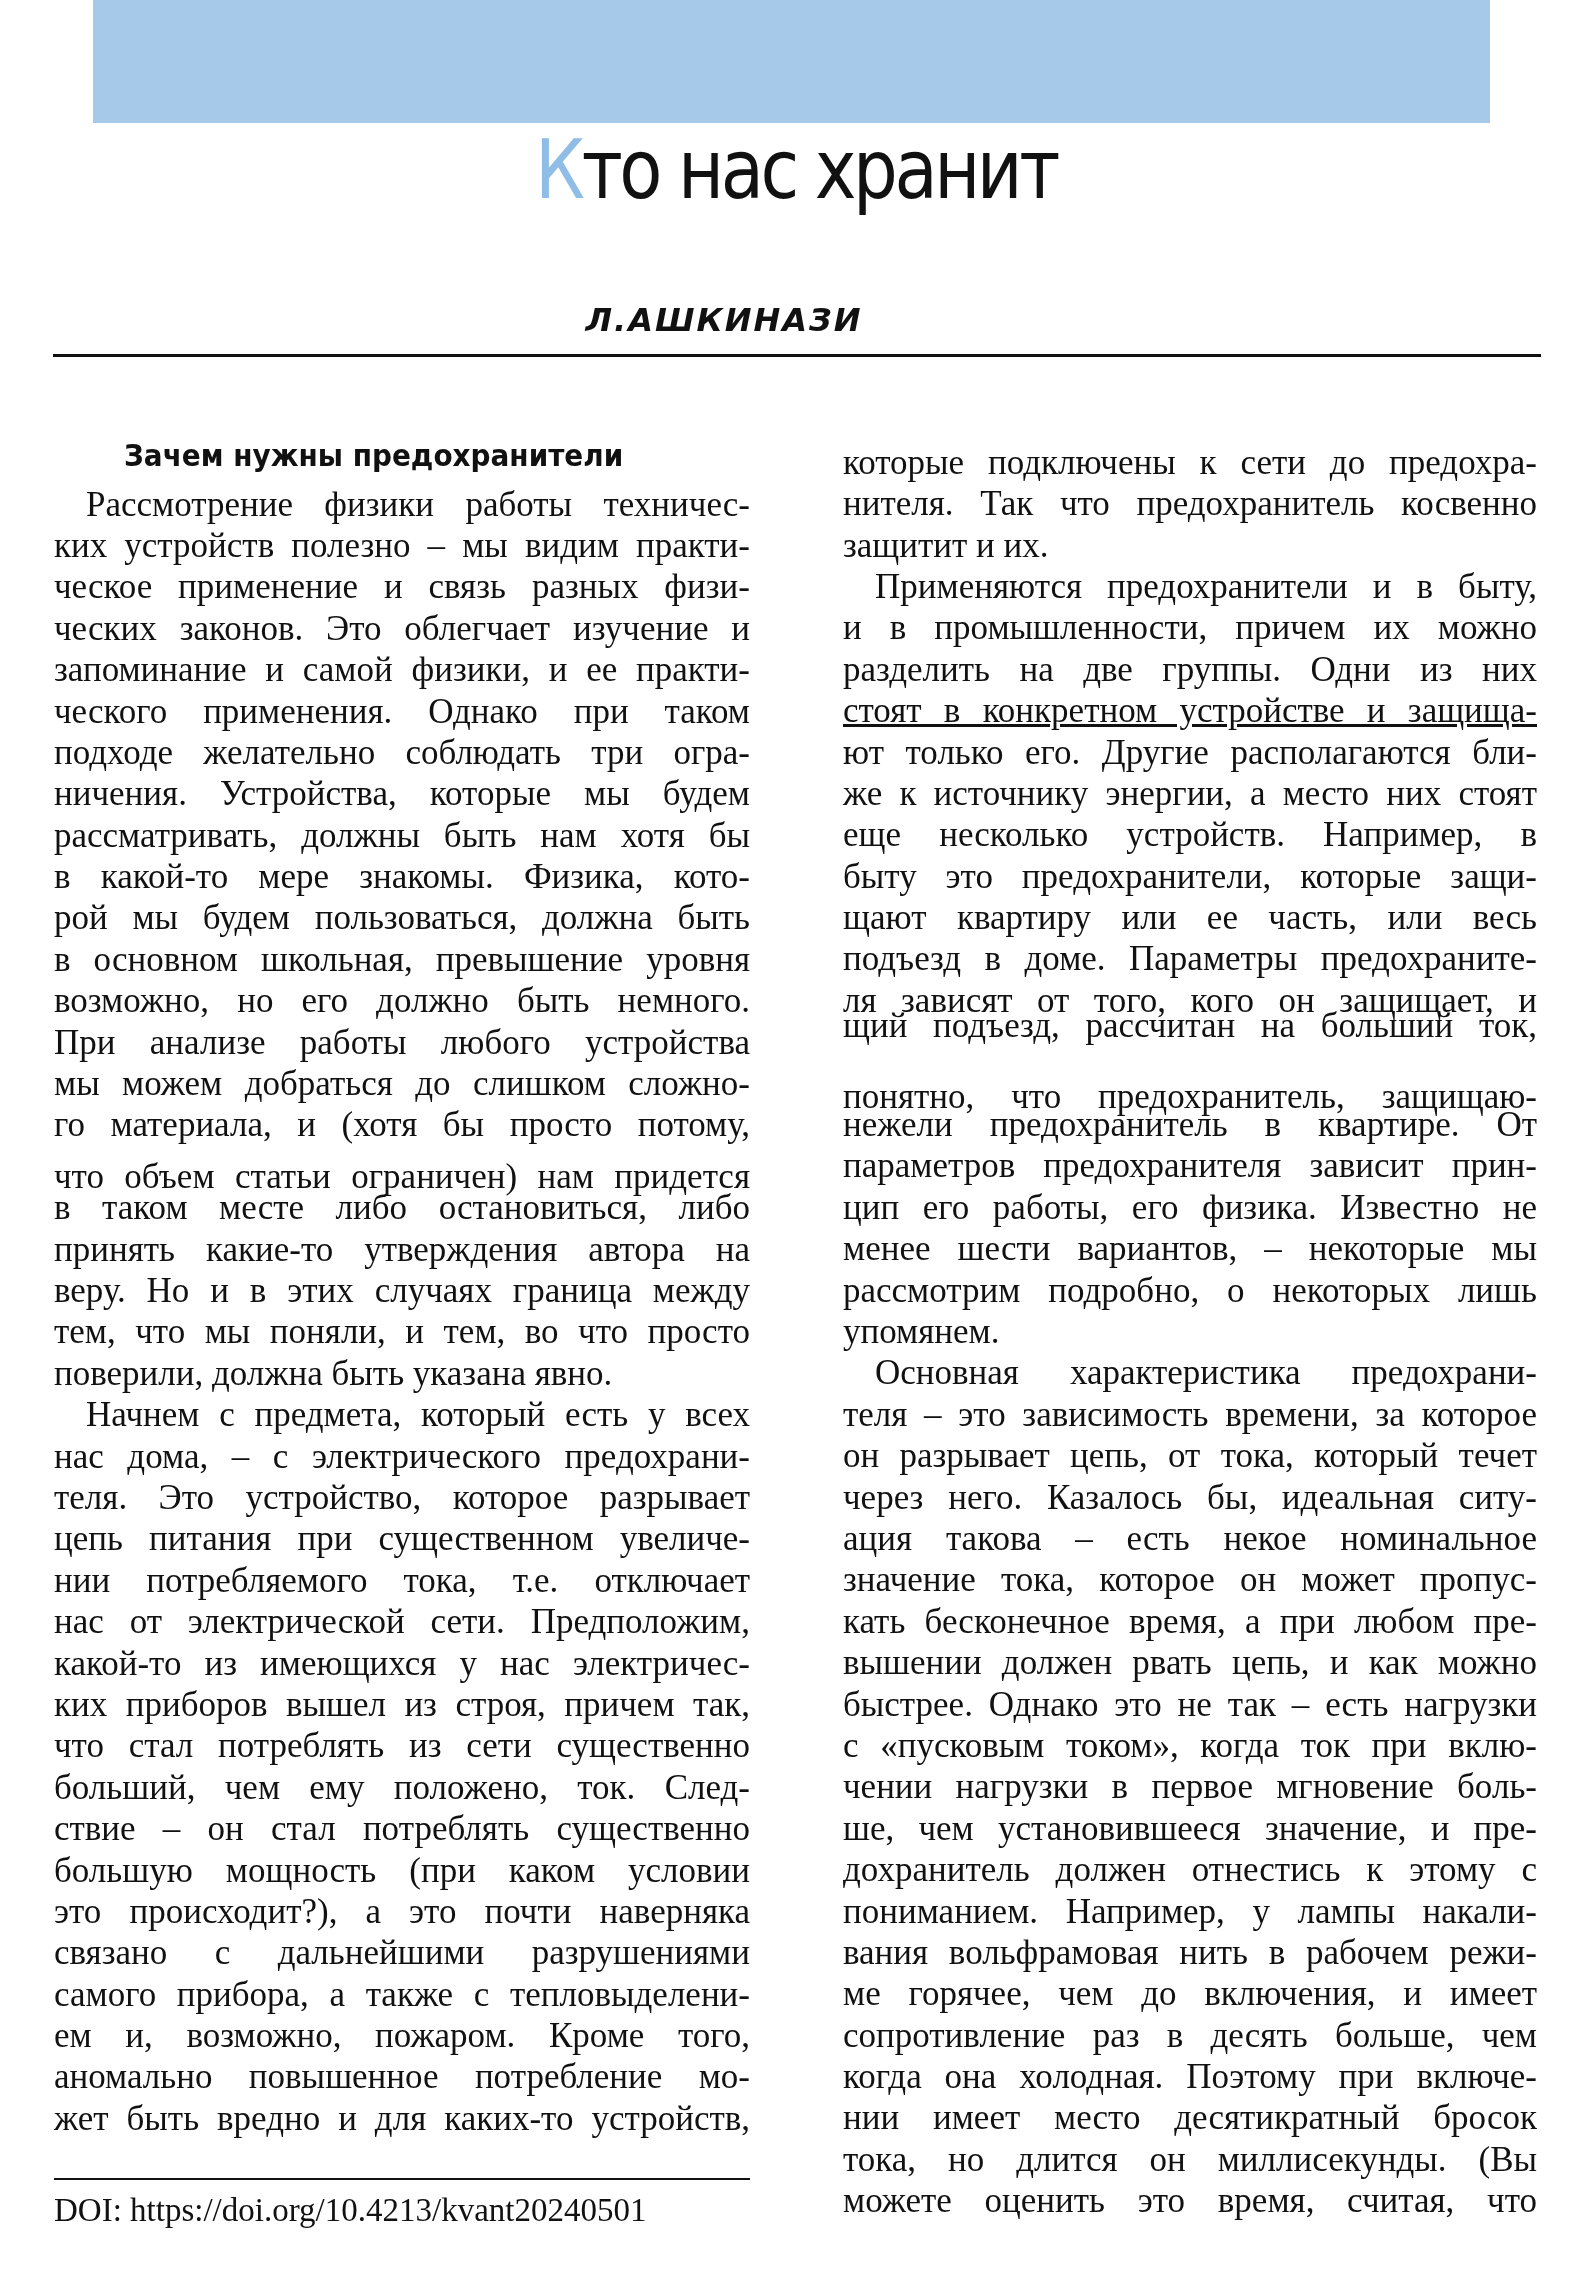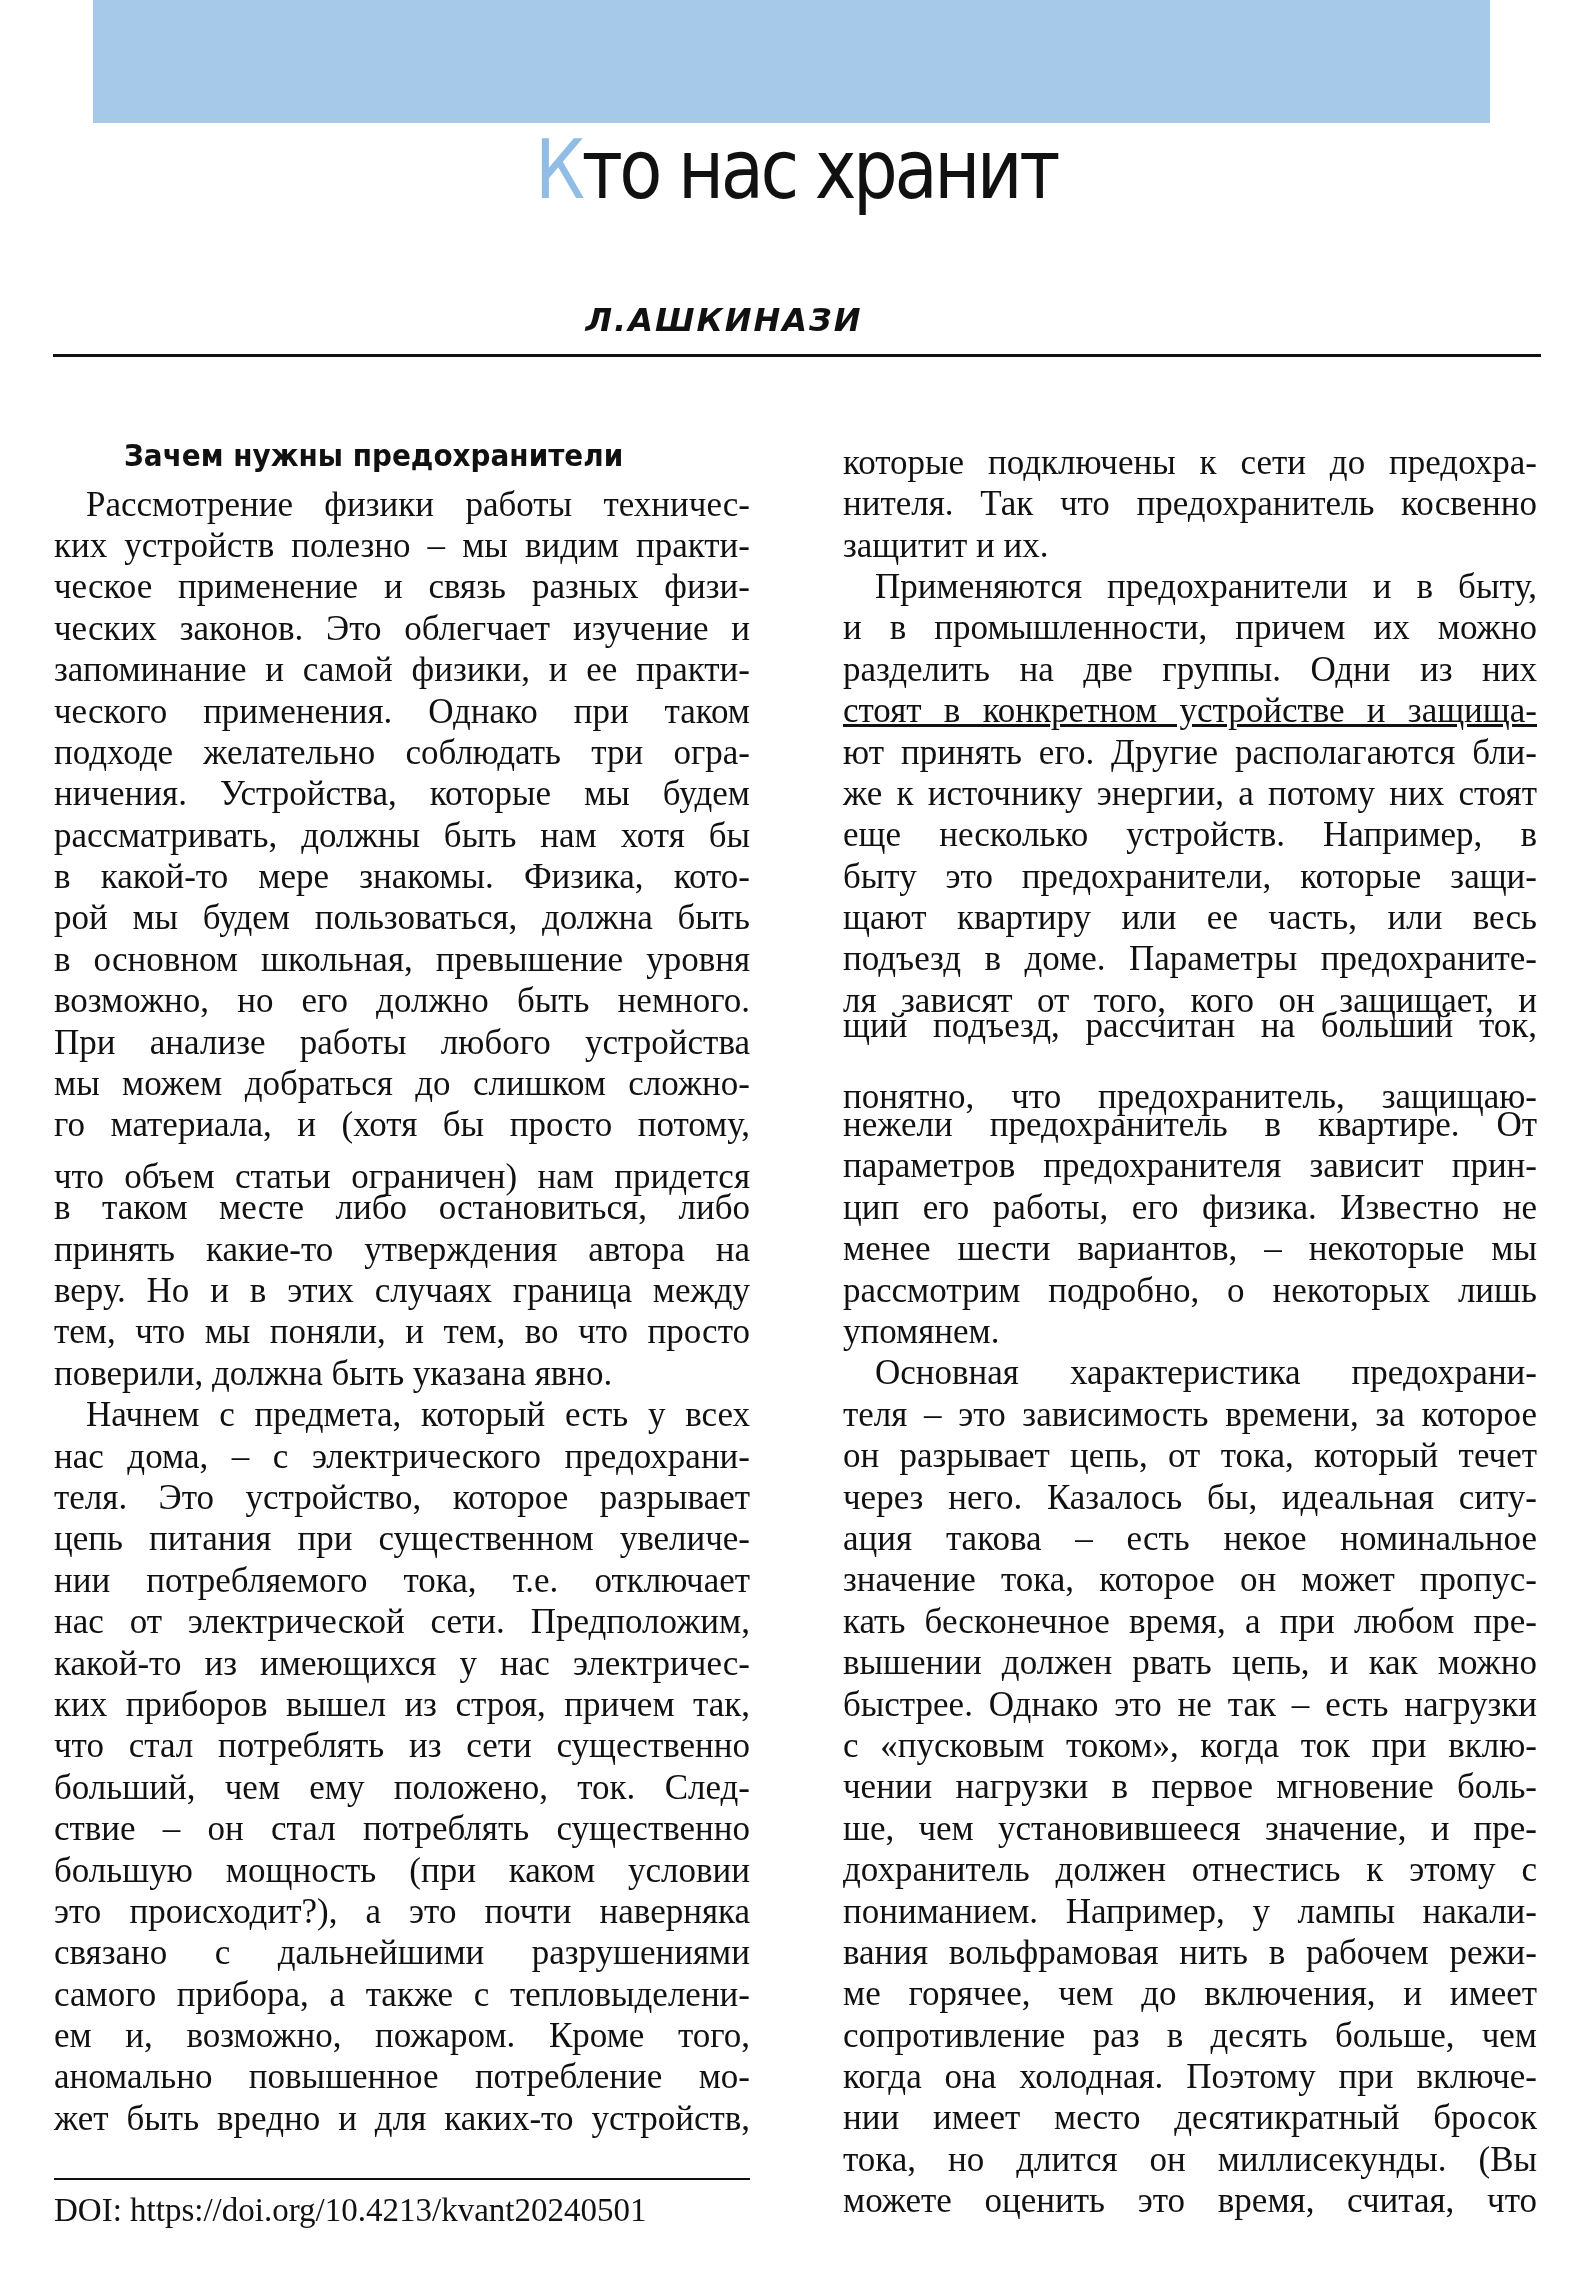--- a/index.html
+++ b/index.html
@@ -84,22 +84,22 @@
   </div>
 
 <div class="col col-right" id="col-right">
     <div class="line" style="top: 442px;">которые подключены к сети до предохра-</div>
     <div class="line" style="top: 483px;">нителя. Так что предохранитель косвенно</div>
     <div class="line last" style="top: 525px; font-family: Liberation Serif, serif;">защитит и их.</div>
     <div class="line indent" style="top: 566px;">Применяются предохранители и в быту,</div>
     <div class="line" style="top: 607px;">и в промышленности, причем их можно</div>
     <div class="line" style="top: 649px;">разделить на две группы. Одни из них</div>
     <div class="line" style="top: 690px; text-decoration: underline;">стоят в конкретном устройстве и защища-</div>
-    <div class="line" style="top: 732px;">ют принять его. Другие располагаются бли-</div>
-    <div class="line" style="top: 773px;">же к источнику энергии, а потому них стоят</div>
+    <div class="line" style="top: 732px;">ют только его. Другие располагаются бли-</div>
+    <div class="line" style="top: 773px;">же к источнику энергии, а место них стоят</div>
     <div class="line" style="top: 814px;">еще несколько устройств. Например, в</div>
     <div class="line" style="top: 856px;">быту это предохранители, которые защи-</div>
     <div class="line" style="top: 897px;">щают квартиру или ее часть, или весь</div>
     <div class="line" style="top: 938px;">подъезд в доме. Параметры предохраните-</div>
     <div class="line" style="top: 980px;">ля зависят от того, кого он защищает, и</div>
     <div class="line" style="top: 1068px; margin-top: 8px;">понятно, что предохранитель, защищаю-</div>
     <div class="line" style="top: 1005px;">щий подъезд, рассчитан на больший ток,</div>
     <div class="line" style="top: 1104px;">нежели предохранитель в квартире. От</div>
     <div class="line" style="top: 1145px;">параметров предохранителя зависит прин-</div>
     <div class="line" style="top: 1187px;">цип его работы, его физика. Известно не</div>

